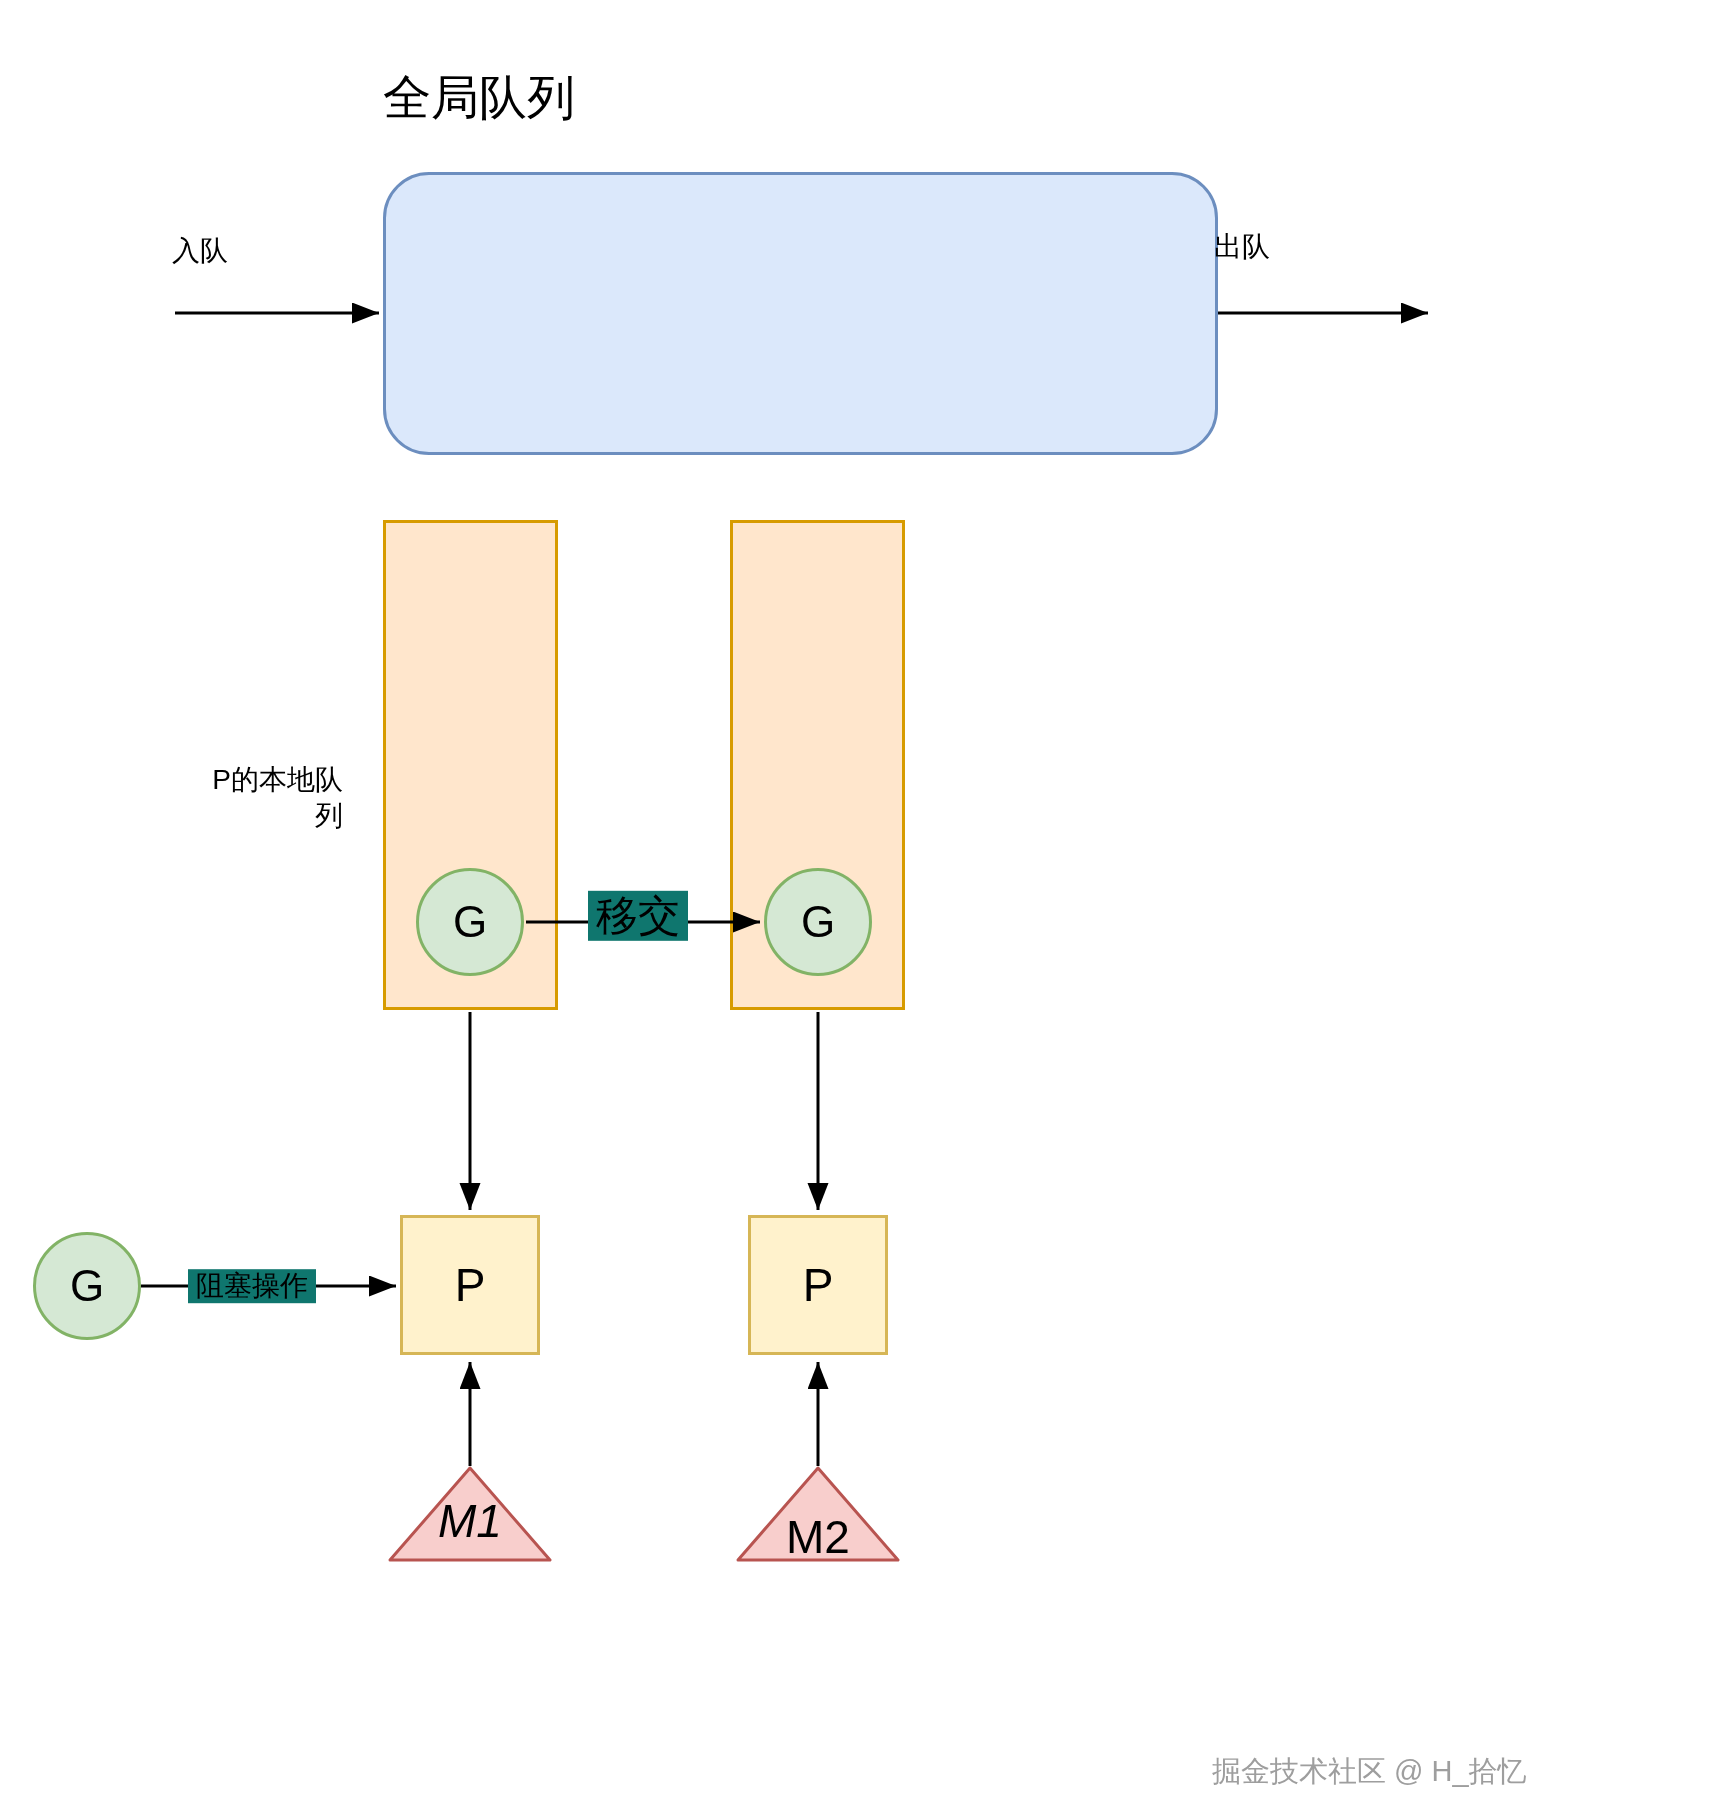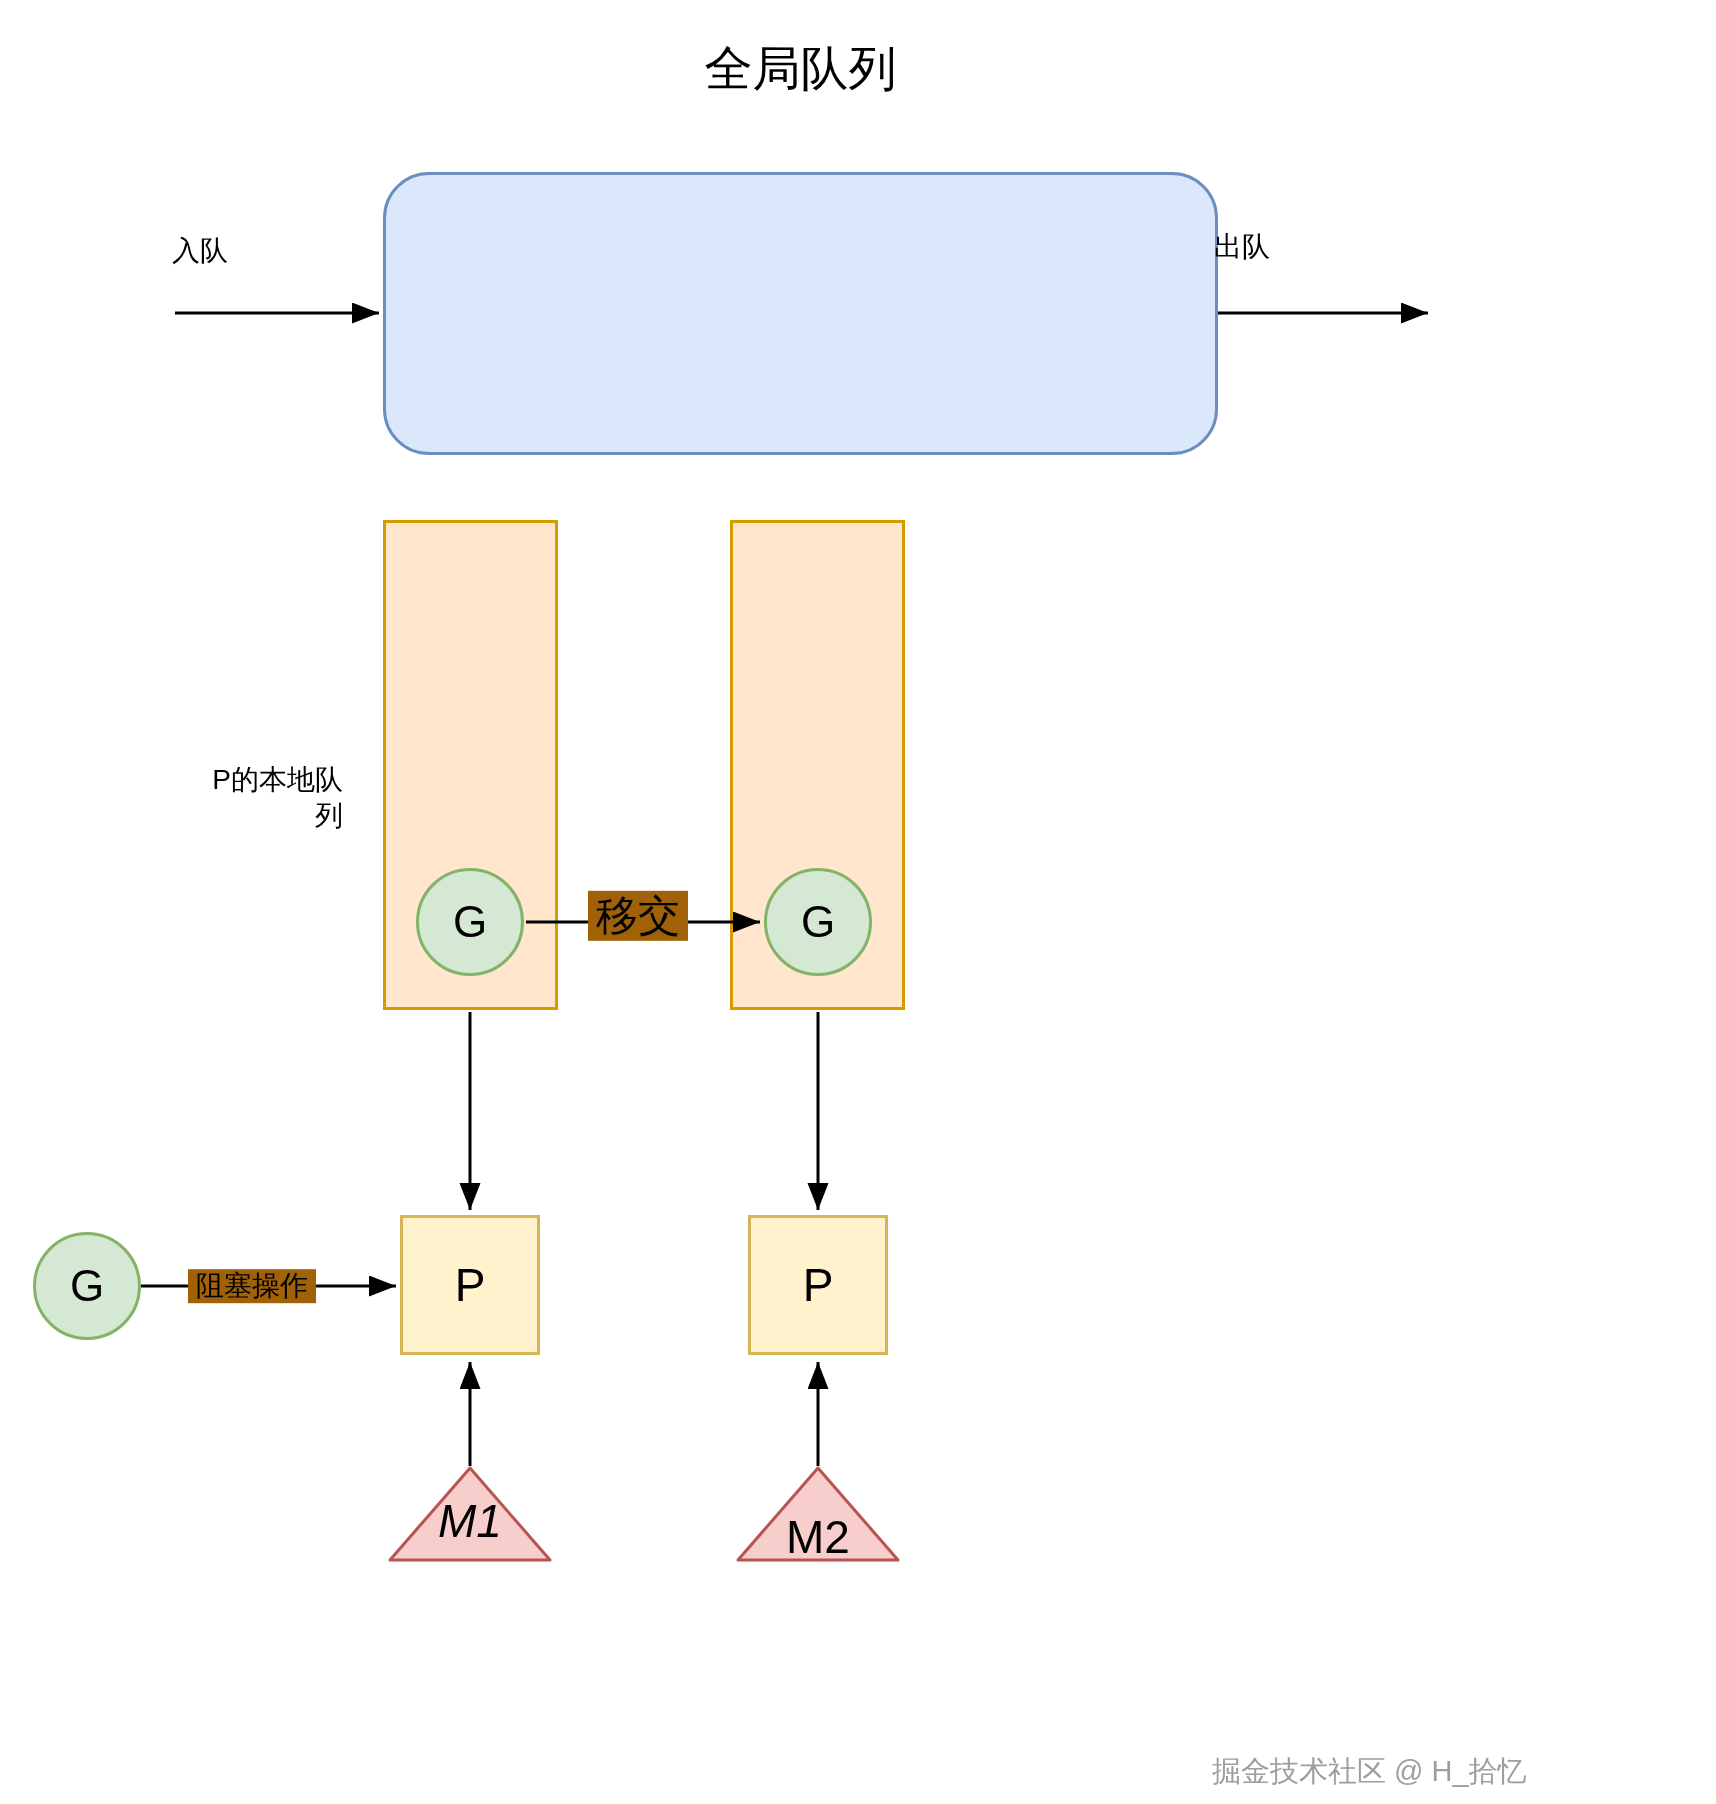--- a/index.html
+++ b/index.html
@@ -42,30 +42,30 @@
   .p-box {
     width: 140px; height: 140px;
     background: var(--processor-fill);
     border: 3px solid var(--processor-border);
     display: flex; align-items: center; justify-content: center;
     font-size: 46px; z-index: 1;
   }
   .p-box.p1 { left: 400px; top: 1215px; }
   .p-box.p2 { left: 748px; top: 1215px; }
 
-  .title { left: 383px; top: 40px; width: 835px; text-align: center; font-size: 48px; }
+  .title { left: 383px; top: 69px; width: 835px; text-align: left; font-size: 48px; }
   .enqueue { left: 172px; top: 234px; }
   .dequeue { left: 1214px; top: 230px; }
   .local-queue-label {
     left: 98px; top: 762px; width: 245px; text-align: right;
     white-space: pre-line; line-height: 1.3;
   }
   .on-line {
     transform: translate(-50%, -50%);
-    background: #a16207; padding: 0 8px; white-space: nowrap;
+    background: #0f766e; padding: 0 8px; white-space: nowrap;
   }
   .handover { left: 638px; top: 916px; font-size: 42px; }
   .blocking { left: 252px; top: 1286px; font-size: 28px; }
   .m-label { transform: translate(-50%, -50%); font-size: 46px; background: transparent; }
   .m1 { left: 470px; top: 1522px; font-style: italic; }
   .m2 { left: 818px; top: 1538px; }
   .watermark { left: 1212px; top: 1754px; font-size: 29px; color: var(--watermark-color); text-align: center; }
 
   svg.overlay { position: absolute; left: 0; top: 0; z-index: 2; pointer-events: none; }
   svg.overlay line { stroke: var(--arrow-color); stroke-width: 3; }

